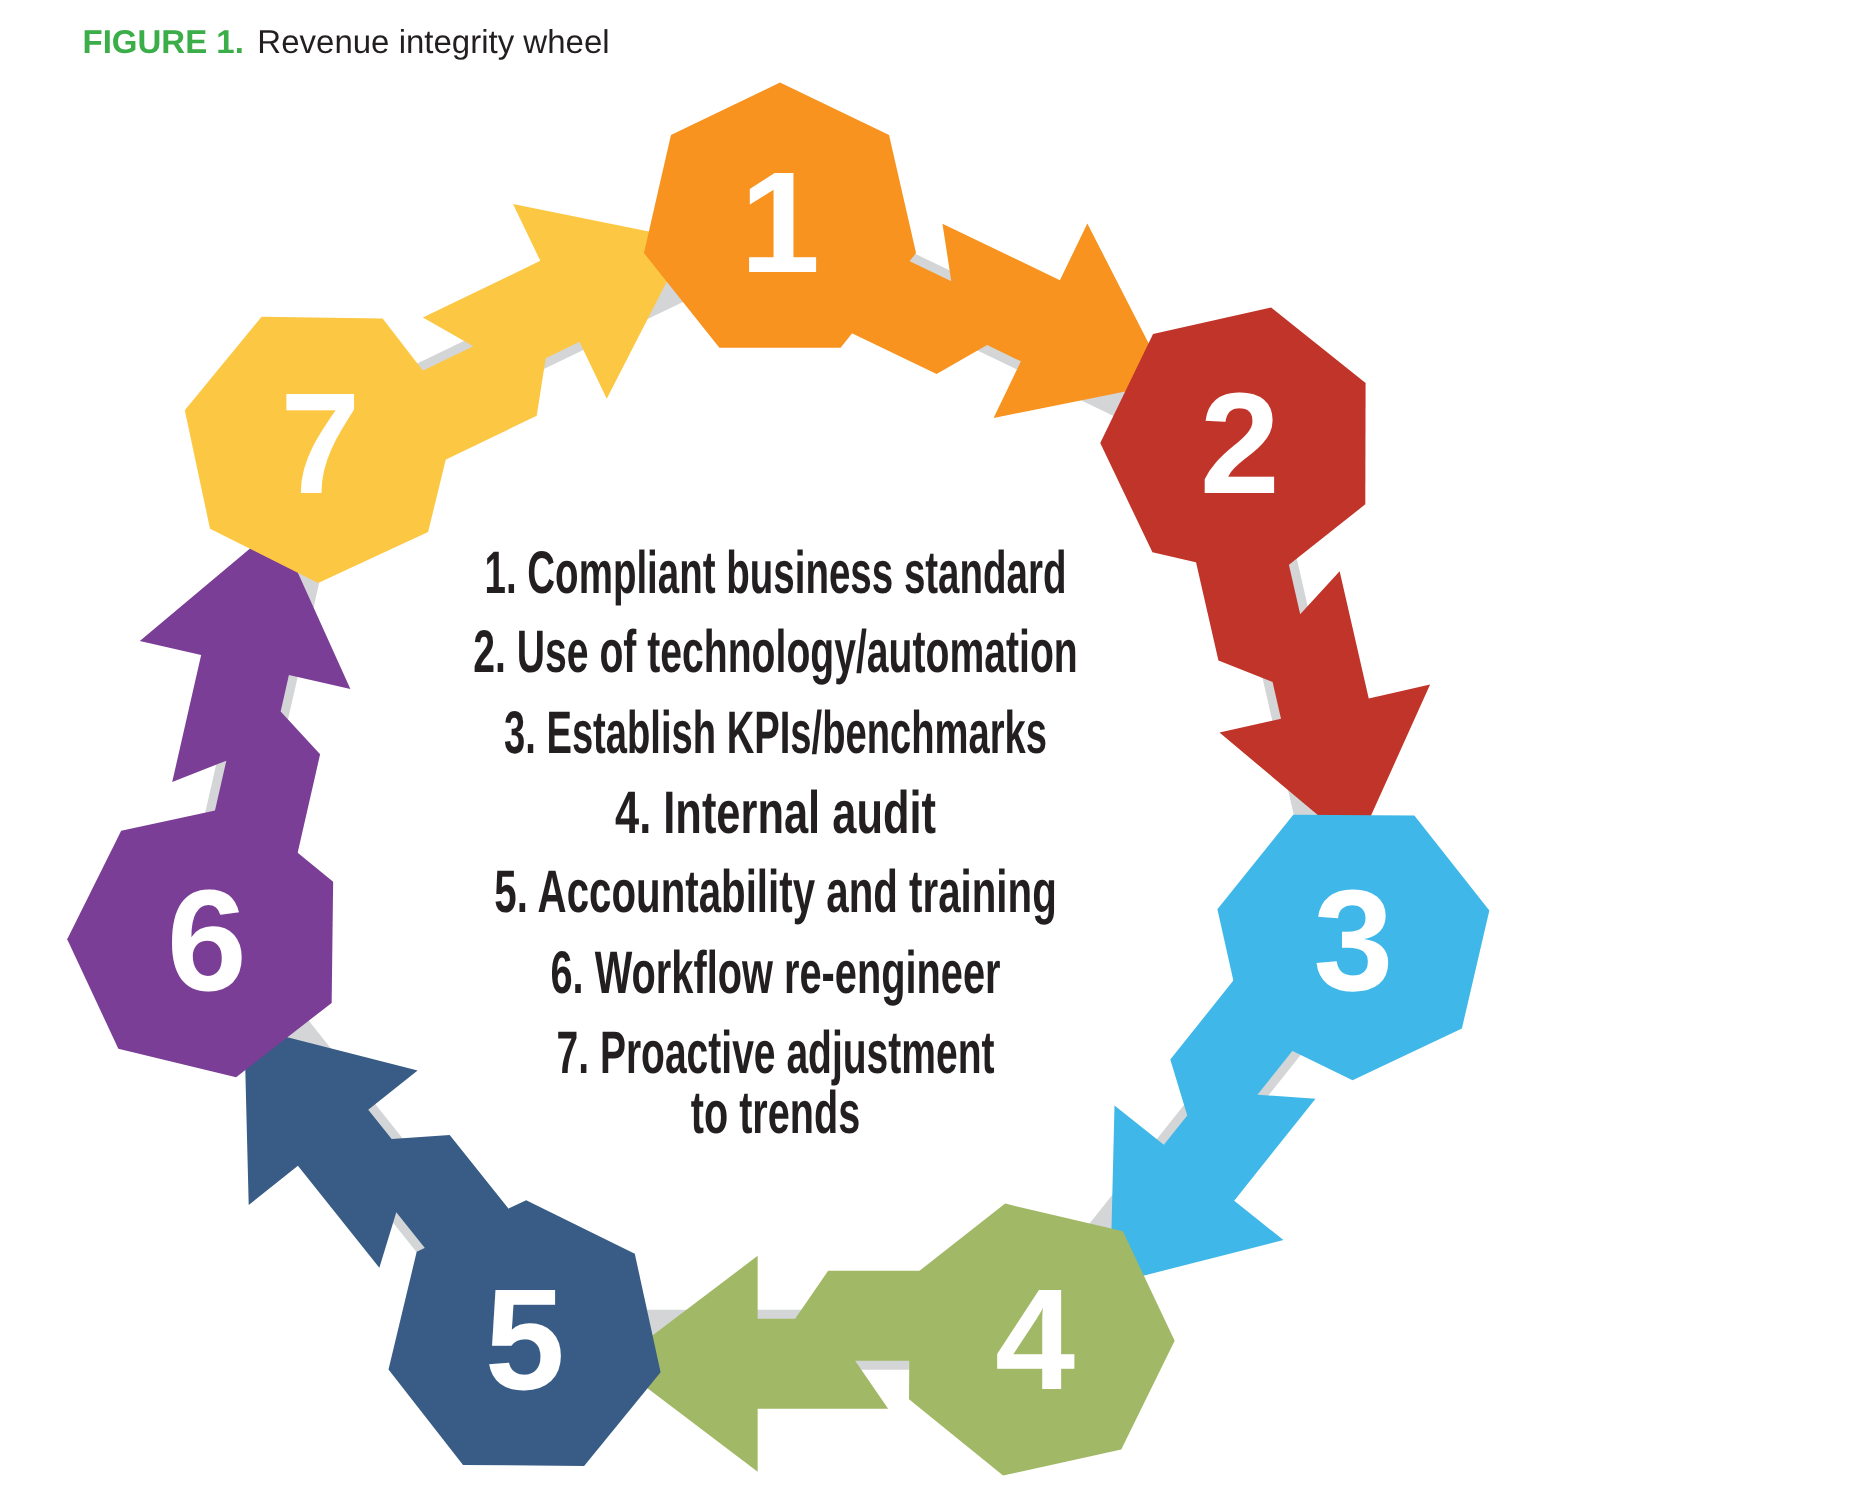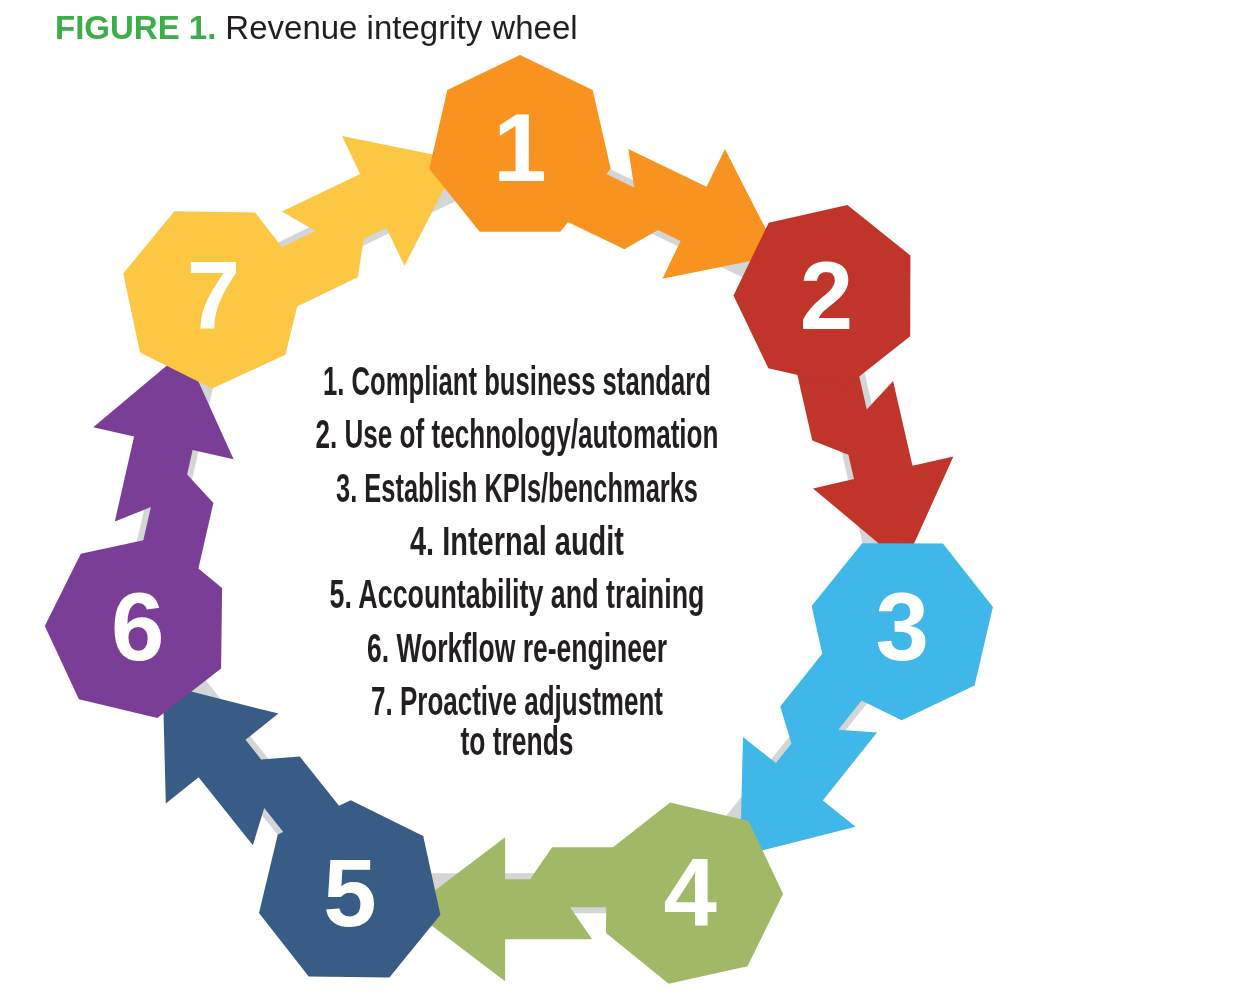--- a/index.html
+++ b/index.html
@@ -1,18 +1,18 @@
 <!DOCTYPE html>
 <html style="--label-green: #3BAE49; --title-color: #231F20;"><head>
 <meta charset="utf-8">
 <style>
   html,body{margin:0;padding:0;background:#ffffff;}
   #page{position:relative;width:1250px;height:1001px;background:#fff;overflow:hidden;
         font-family:"Liberation Sans",sans-serif;}
-  .caption{position:absolute;left:55px;top:8px;font-size:33px;line-height:40px;white-space:nowrap;}
+  .caption{position:absolute;left:55px;top:8px;font-size:22px;line-height:40px;white-space:nowrap;}
   .fig-label{font-weight:bold;color:var(--label-green,#3BAE49);letter-spacing:0px;}
   .fig-title{color:var(--title-color,#231F20);margin-left:9px;font-weight:400;}
   #wheel{position:absolute;left:0;top:0;width:1250px;height:1001px;display:block;}
   .node-num{font-family:"Liberation Sans",sans-serif;font-weight:bold;font-size:96px;fill:#ffffff;}
   .center-line{font-family:"Liberation Sans",sans-serif;font-weight:bold;font-size:40px;
                fill:var(--title-color,#231F20);}
 </style>
 </head>
 <body>
 

